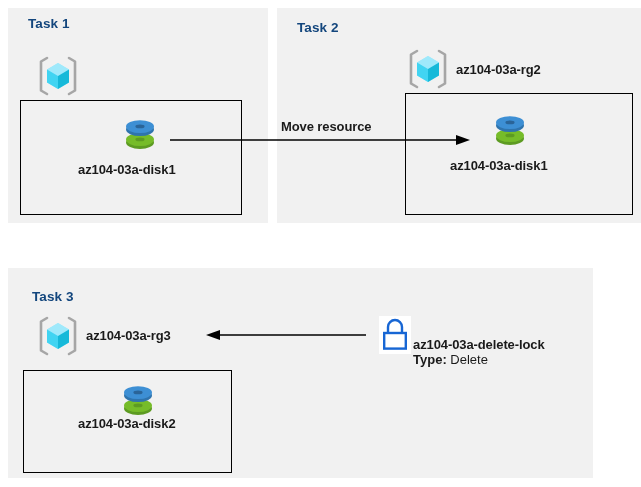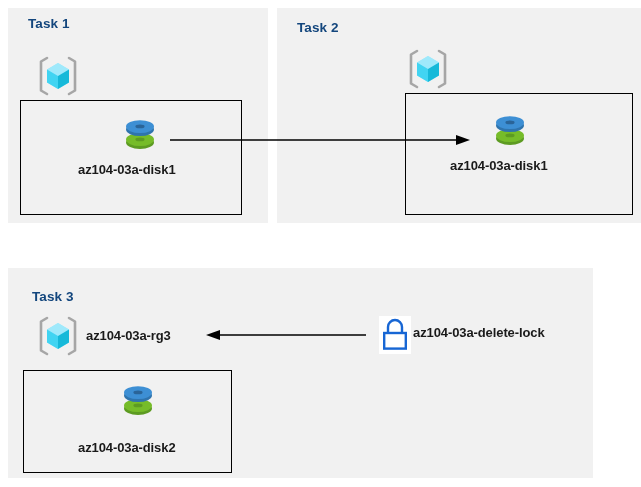--- a/index.html
+++ b/index.html
@@ -52,28 +52,28 @@
     font-weight:bold;
     color:#1a1a1a;
     white-space:nowrap;
     letter-spacing:-.1px;
   }
   #lbl-rg1{left:86px; top:69px;}
   #lbl-rg2{left:456px;top:62px;}
   #lbl-rg3{left:86px; top:328px;}
   #lbl-disk1a{left:78px; top:162px;}
   #lbl-disk1b{left:450px;top:158px;}
-  #lbl-disk2{left:78px; top:440px;}
+  #lbl-disk2{left:78px; top:416px;}
   #lbl-move{left:281px;top:119px;}
 
   
   #lock-caption{position:absolute;left:413px;top:325px;white-space:nowrap;}
   #lock-caption .lock-name{
     display:block;font-size:13px;font-weight:bold;color:#1a1a1a;
-    letter-spacing:-.1px;line-height:15px;
+    letter-spacing:-.1px;line-height:15px;margin-top:12px;
   }
   #lock-caption .lock-type{
     display:block;font-size:13px;color:#1a1a1a;line-height:16px;
   }
   #lock-caption .lock-type b{font-weight:bold;}
 
   
   .icon{position:absolute;line-height:0;}
   #icon-rg1{left:36px; top:55px;  width:44px;height:42px;}
   #icon-rg2{left:406px;top:48px;  width:44px;height:42px;}
@@ -136,34 +136,36 @@
         <path d="M33,3 L39,6.5 L39,35.5 L33,39"></path>
       </g>
       <g>
         <polygon points="22,8 33,14.5 33,27.5 22,34 11,27.5 11,14.5" fill="#9fe9fb"></polygon>
         <polygon points="22,8 33,14.5 22,21 11,14.5" fill="#9fe9fb"></polygon>
         <polygon points="11,14.5 22,21 22,34 11,27.5" fill="#41d4f2"></polygon>
         <polygon points="33,14.5 33,27.5 22,34 22,21" fill="#16b9d9"></polygon>
       </g>
     </svg>
   </div>
+  <div class="label" id="lbl-rg2">az104-03a-rg2</div>
 
   <div class="res-box" id="box-disk2"></div>
   <div class="icon" id="icon-disk2">
     <svg width="40" height="42" viewBox="0 0 40 42" xmlns="http://www.w3.org/2000/svg">
       <ellipse cx="20" cy="30.5" rx="14" ry="6.4" fill="#5d9b22"></ellipse>
       <ellipse cx="20" cy="27.6" rx="14" ry="6.4" fill="#76bc29"></ellipse>
       <ellipse cx="20" cy="27.4" rx="4.6" ry="1.9" fill="#5d9b22"></ellipse>
       <ellipse cx="20" cy="17.6" rx="14" ry="6.4" fill="#2f74ad"></ellipse>
       <ellipse cx="20" cy="14.6" rx="14" ry="6.4" fill="#3d8fd4"></ellipse>
       <ellipse cx="20" cy="14.4" rx="4.6" ry="1.9" fill="#2a6498"></ellipse>
     </svg>
   </div>
   <div class="label" id="lbl-disk1b">az104-03a-disk1</div>
 
+  <div class="label" id="lbl-move">Move resource</div>
   <div class="arrow" id="arrow-move">
     <svg width="302" height="28" viewBox="0 0 302 28" xmlns="http://www.w3.org/2000/svg">
       <line x1="0" y1="14" x2="288" y2="14" stroke="#000000" stroke-width="1.6"></line>
       <polygon points="300,14 286,9 286,19" fill="#000000"></polygon>
     </svg>
   </div>
 
   <div class="panel" id="panel-task3"></div>
   <div class="panel-title" id="title-task3">Task 3</div>
 
@@ -206,15 +208,16 @@
   <div class="icon" id="icon-lock">
     <svg width="32" height="38" viewBox="0 0 32 38" xmlns="http://www.w3.org/2000/svg">
       <rect x="0" y="0" width="32" height="38" fill="#ffffff"></rect>
       <path d="M9,17 L9,11 a7,7 0 0 1 14,0 L23,17" fill="none" stroke="#1766d4" stroke-width="2.4"></path>
       <rect x="5.2" y="17" width="21.6" height="15.6" fill="#ffffff" stroke="#1766d4" stroke-width="2.4"></rect>
     </svg>
   </div>
 
   <div id="lock-caption">
     <span class="lock-name">az104-03a-delete-lock</span>
+    <span class="lock-type"><b>Type:</b> <span>Delete</span></span>
   </div>
 
 </div>
 
 </body></html>

